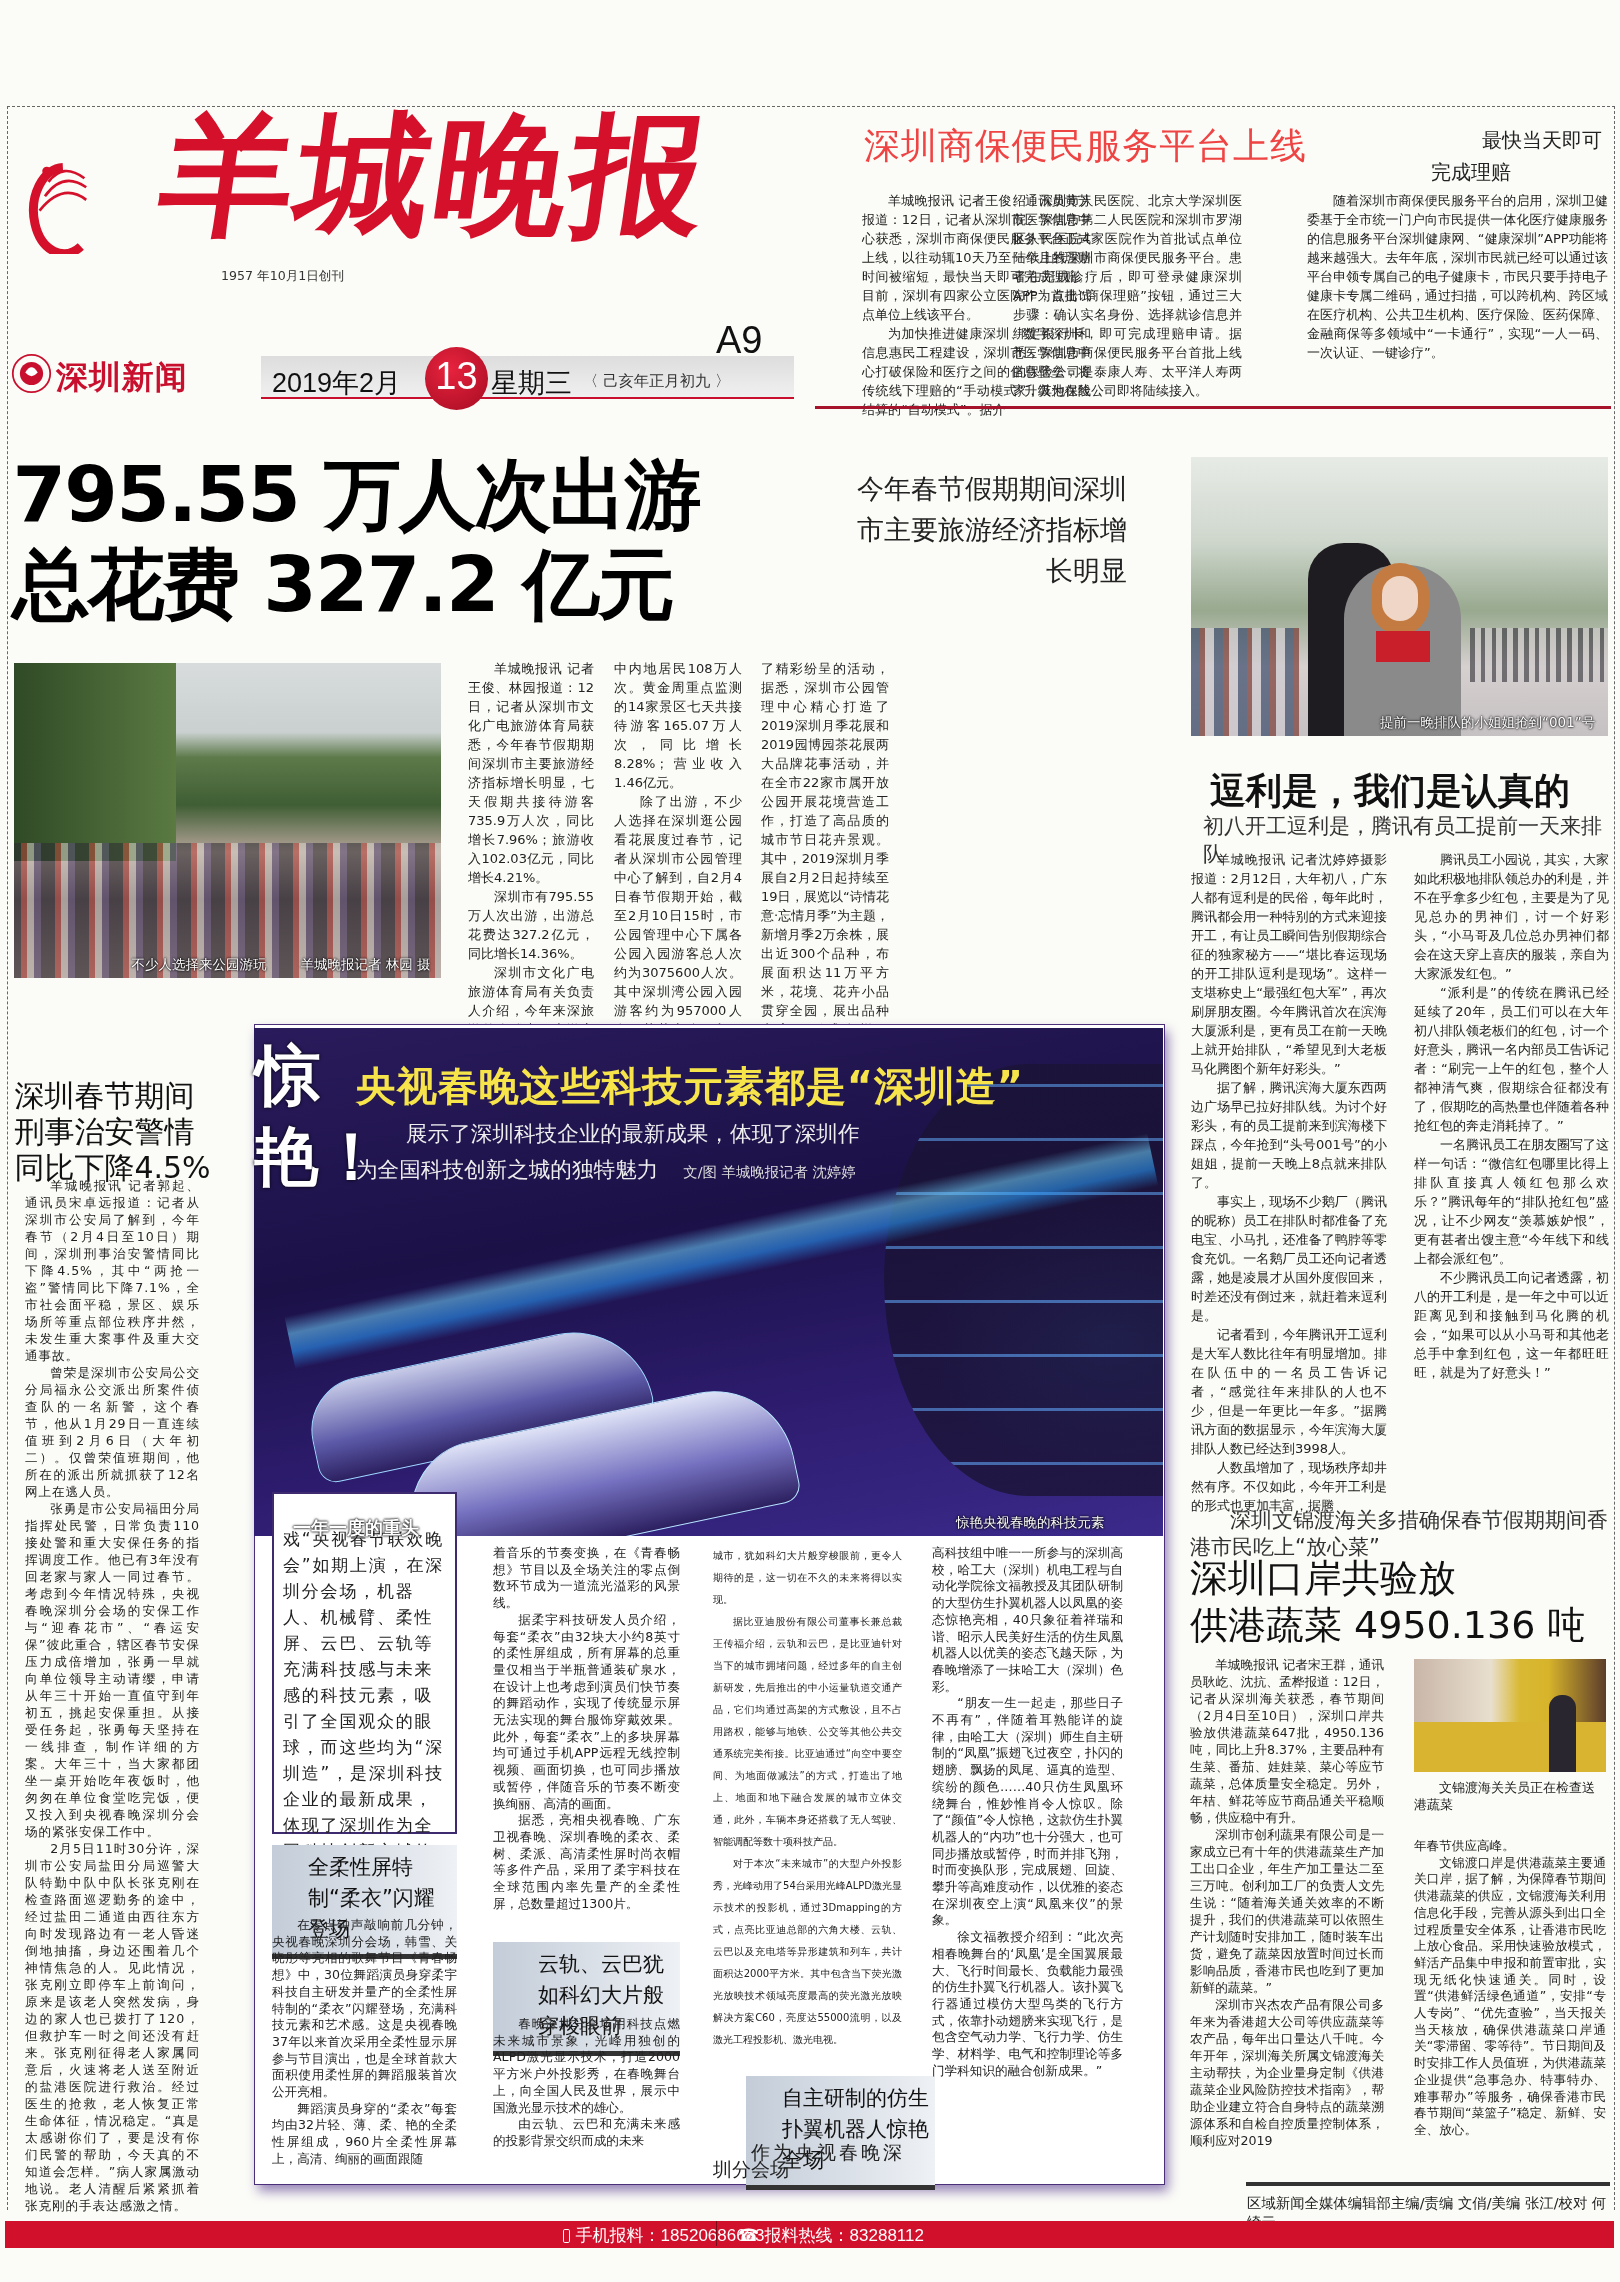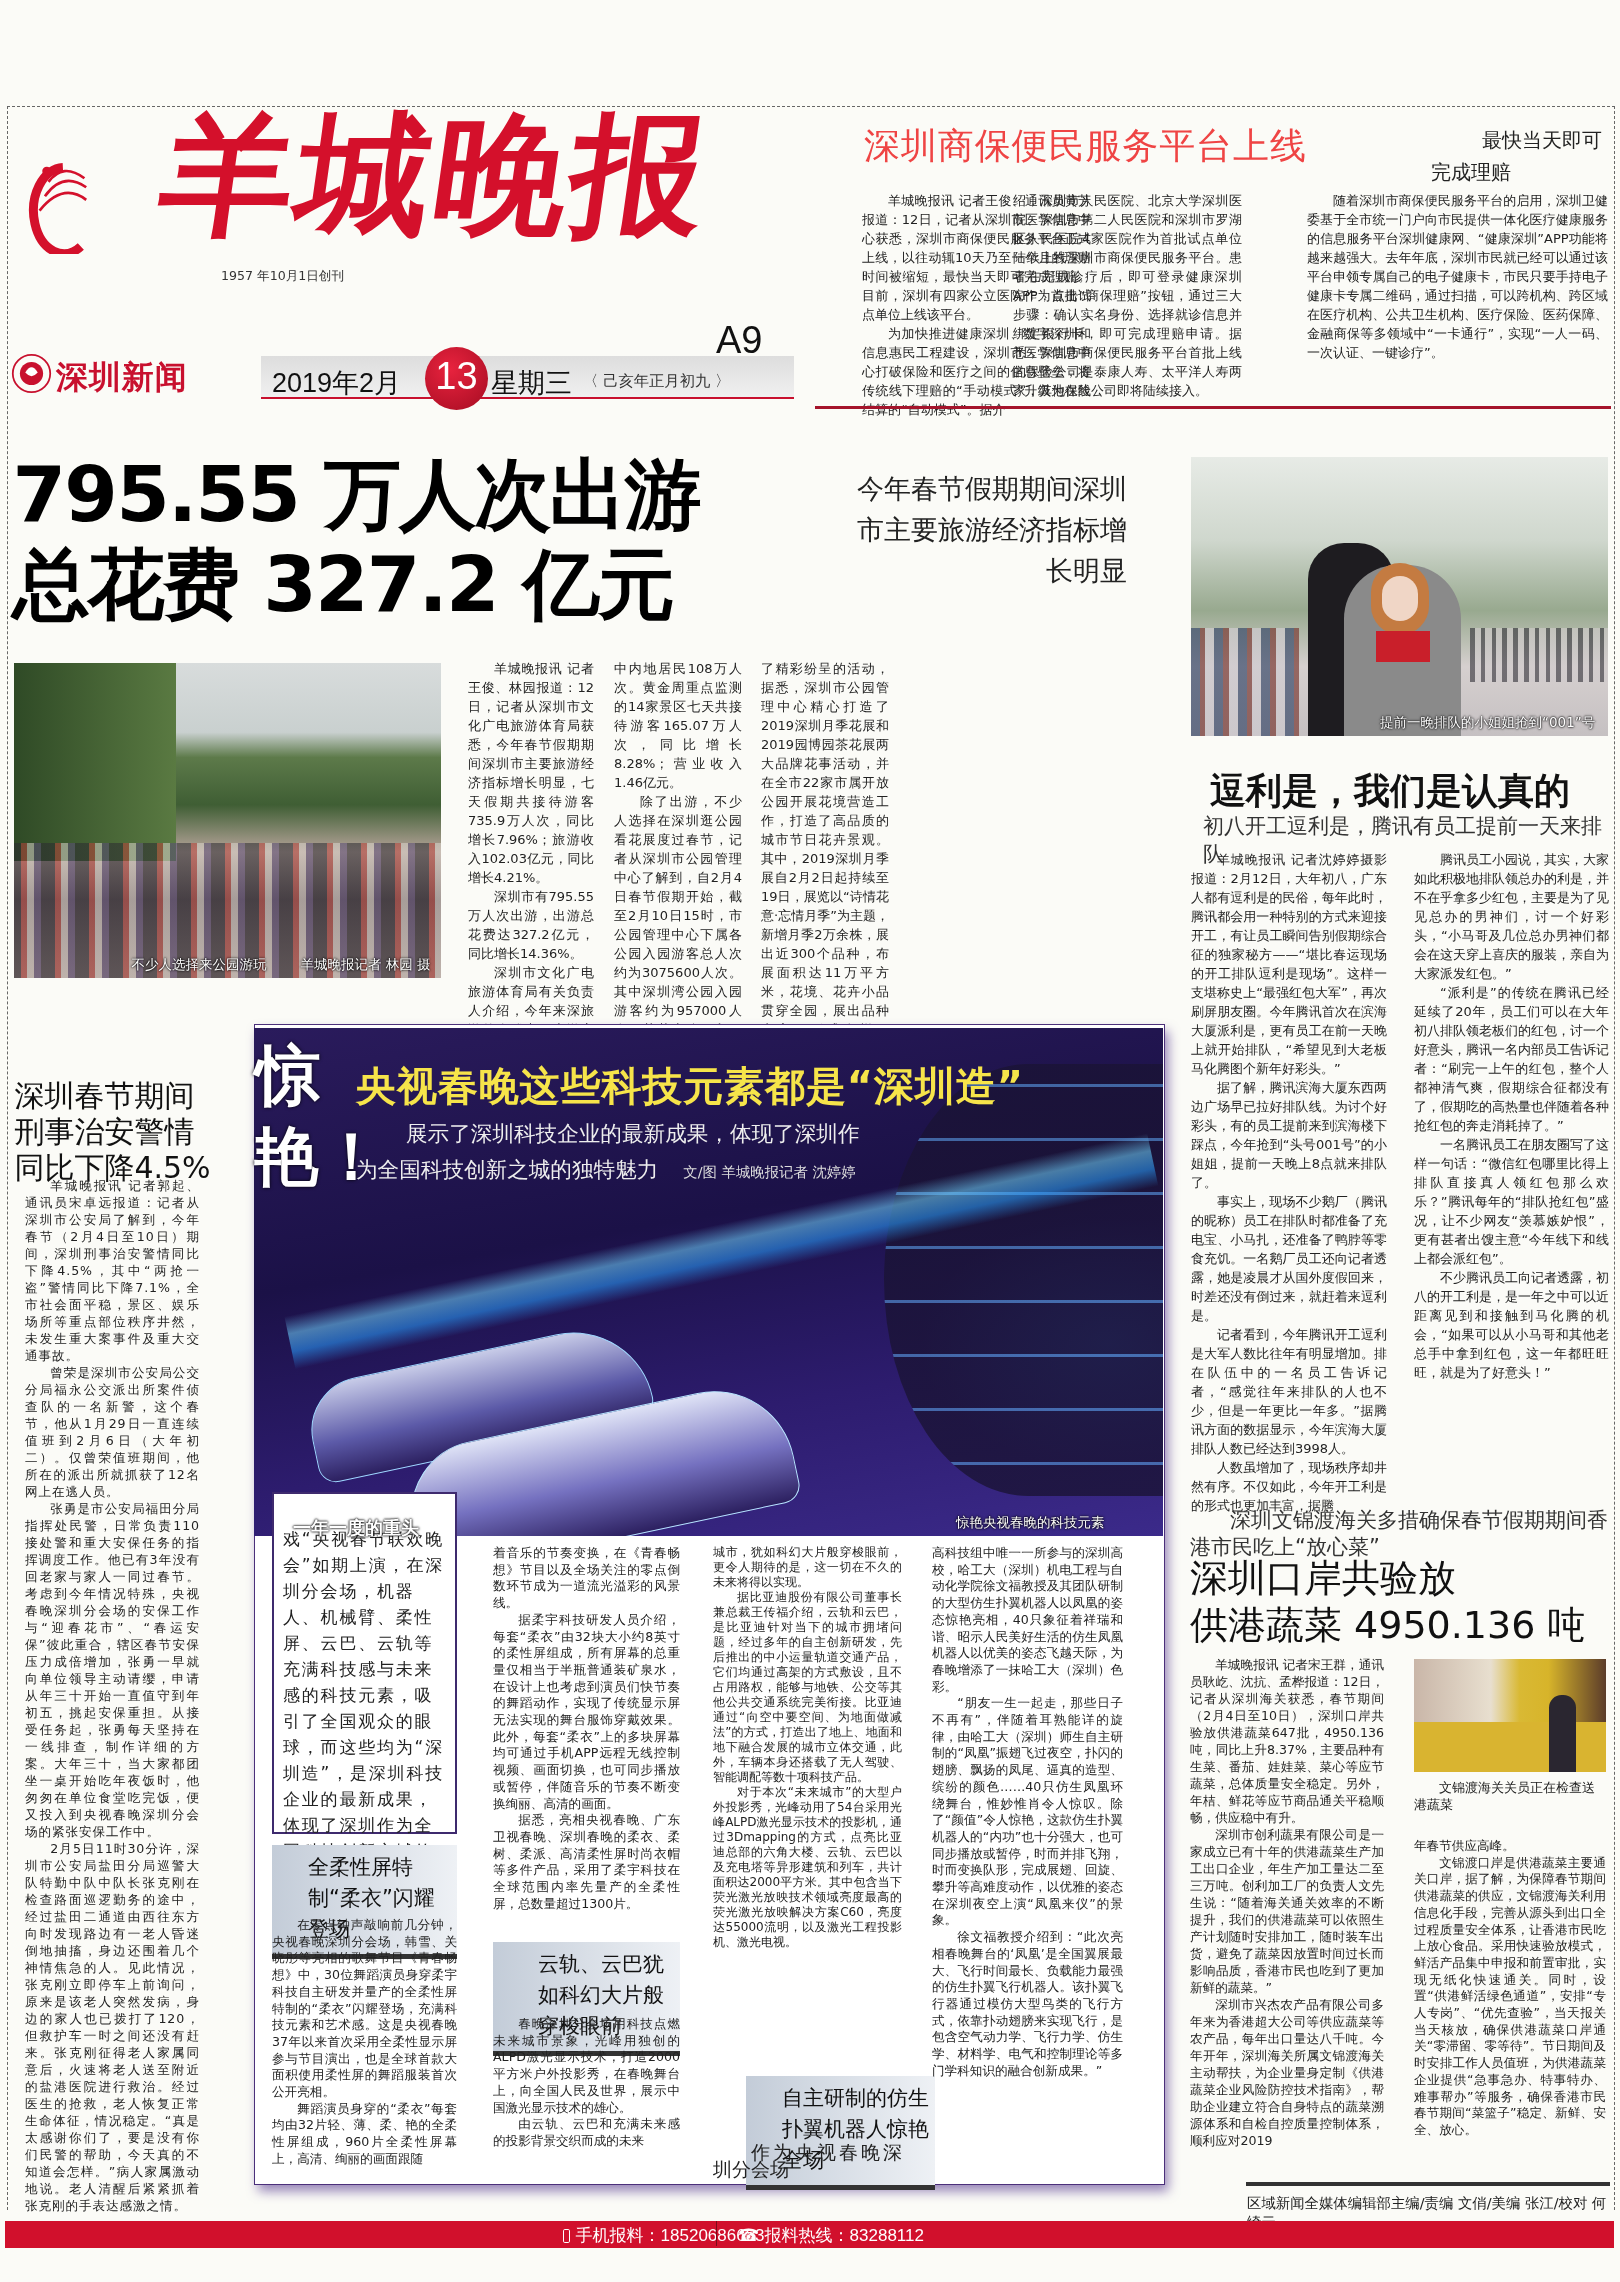--- a/index.html
+++ b/index.html
@@ -195,21 +195,21 @@
   <p style="text-indent:0">着音乐的节奏变换，在《青春畅想》节目以及全场关注的零点倒数环节成为一道流光溢彩的风景线。</p>
     <p>据柔宇科技研发人员介绍，每套“柔衣”由32块大小约8英寸的柔性屏组成，所有屏幕的总重量仅相当于半瓶普通装矿泉水，在设计上也考虑到演员们快节奏的舞蹈动作，实现了传统显示屏无法实现的舞台服饰穿戴效果。此外，每套“柔衣”上的多块屏幕均可通过手机APP远程无线控制视频、画面切换，也可同步播放或暂停，伴随音乐的节奏不断变换绚丽、高清的画面。</p>
     <p>据悉，亮相央视春晚、广东卫视春晚、深圳春晚的柔衣、柔树、柔派、高清柔性屏时尚衣帽等多件产品，采用了柔宇科技在全球范围内率先量产的全柔性屏，总数量超过1300片。</p>
 </div>
 <div class="subhead-box" style="left:493px;top:1942px;width:187px;padding-left:45px">云轨、云巴犹如科幻大片般穿梭眼前</div>
 <div class="col body-text" style="left:493px;top:2016px;width:187px;font-size:12.6px;line-height:16.7px">
   <p>春晚深圳分会场用科技点燃未来城市景象，光峰用独创的ALPD激光显示技术，打造2000平方米户外投影秀，在春晚舞台上，向全国人民及世界，展示中国激光显示技术的雄心。</p>
     <p>由云轨、云巴和充满未来感的投影背景交织而成的未来</p>
 </div>
 
-<div class="col body-text" style="left:713px;top:1545px;width:189px;font-size:12px;line-height:15px">
+<div class="col body-text" style="left:713px;top:1545px;width:189px;font-size:10px;line-height:22px">
   <p style="text-indent:0">城市，犹如科幻大片般穿梭眼前，更令人期待的是，这一切在不久的未来将得以实现。</p>
     <p>据比亚迪股份有限公司董事长兼总裁王传福介绍，云轨和云巴，是比亚迪针对当下的城市拥堵问题，经过多年的自主创新研发，先后推出的中小运量轨道交通产品，它们均通过高架的方式敷设，且不占用路权，能够与地铁、公交等其他公共交通系统完美衔接。比亚迪通过“向空中要空间、为地面做减法”的方式，打造出了地上、地面和地下融合发展的城市立体交通，此外，车辆本身还搭载了无人驾驶、智能调配等数十项科技产品。</p>
     <p>对于本次“未来城市”的大型户外投影秀，光峰动用了54台采用光峰ALPD激光显示技术的投影机，通过3Dmapping的方式，点亮比亚迪总部的六角大楼、云轨、云巴以及充电塔等异形建筑和列车，共计面积达2000平方米。其中包含当下荧光激光放映技术领域亮度最高的荧光激光放映解决方案C60，亮度达55000流明，以及激光工程投影机、激光电视。</p>
 </div>
 <div class="subhead-box" style="left:746px;top:2076px;width:189px;padding-left:36px">自主研制的仿生扑翼机器人惊艳全场</div>
 <div class="col body-text" style="left:713px;top:2144px;width:189px;font-size:19px;line-height:16.7px">
   <p>作为央视春晚深圳分会场</p>
 </div>
 
 <div class="col body-text" style="left:932px;top:1545px;width:191px;font-size:12.6px;line-height:16.7px">

